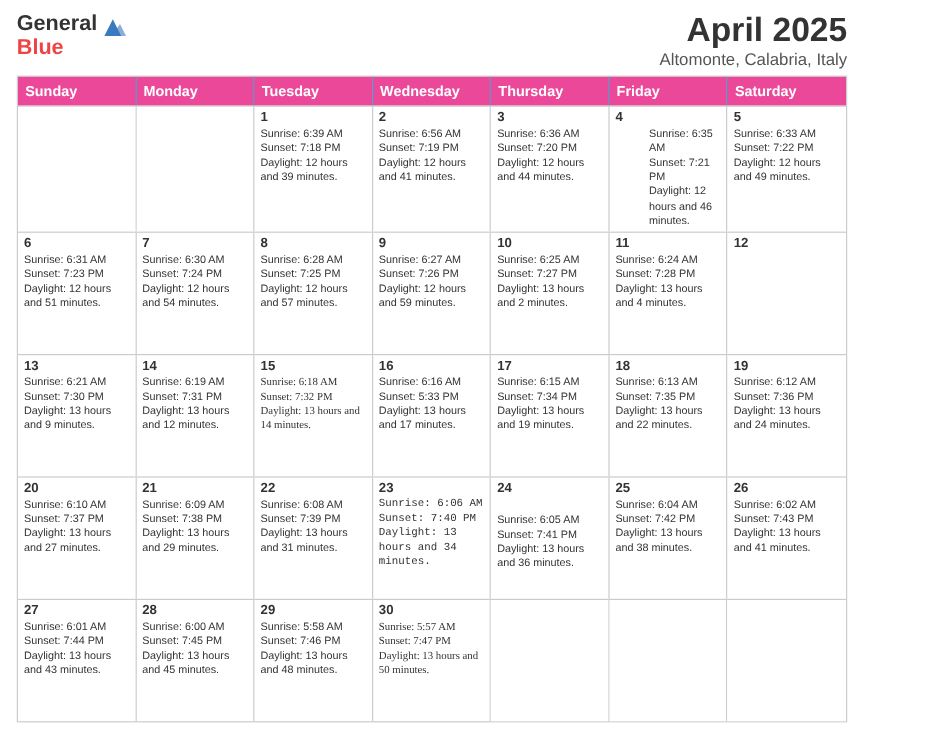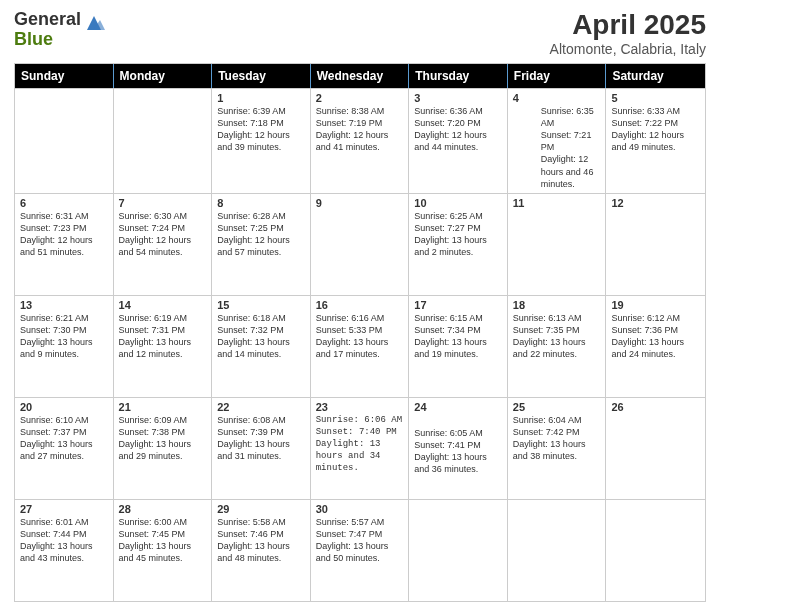--- a/index.html
+++ b/index.html
@@ -33,21 +33,21 @@
       line-height: 1.1;
     }
     .logo-general {
       font-size: 18px;
       font-weight: bold;
       color: #333;
     }
     .logo-blue {
       font-size: 18px;
       font-weight: bold;
-      color: #4d7c0f;
+      color: #ef4444;
     }
     .logo-icon {
       width: 22px;
       height: 22px;
       margin-left: 2px;
       align-self: flex-start;
       margin-top: 2px;
     }
     .title-block {
       text-align: right;
@@ -64,21 +64,21 @@
     }
     .calendar {
       flex: 1;
       display: flex;
       flex-direction: column;
       border: 1px solid #ccc;
     }
     .cal-header-row {
       display: grid;
       grid-template-columns: repeat(7, 1fr);
-      background: #000000;
+      background: #ec4899;
     }
     .cal-header-cell {
       color: #fff;
       font-size: 12px;
       font-weight: bold;
       padding: 5px 6px;
       text-align: left;
       border-right: 1px solid #5a9ad0;
     }
     .cal-header-cell:last-child {
@@ -158,21 +158,21 @@
           <div class="cal-cell empty"></div>
           <div class="cal-cell empty"></div>
           <div class="cal-cell">
             <span class="cell-day">1</span>
             <div class="cell-info" style="white-space: pre-line;">Sunrise: 6:39 AM
 Sunset: 7:18 PM
 Daylight: 12 hours and 39 minutes.</div>
           </div>
           <div class="cal-cell">
             <span class="cell-day">2</span>
-            <div class="cell-info" style="white-space: pre-line;">Sunrise: 8:38 AM
+            <div class="cell-info" style="white-space: pre-line;">Sunrise: 6:56 AM
 Sunset: 7:19 PM
 Daylight: 12 hours and 41 minutes.</div>
           </div>
           <div class="cal-cell">
             <span class="cell-day">3</span>
             <div class="cell-info" style="white-space: pre-line;">Sunrise: 6:36 AM
 Sunset: 7:20 PM
 Daylight: 12 hours and 44 minutes.</div>
           </div>
           <div class="cal-cell">
@@ -202,50 +202,56 @@
 Daylight: 12 hours and 54 minutes.</div>
           </div>
           <div class="cal-cell">
             <span class="cell-day">8</span>
             <div class="cell-info" style="white-space: pre-line;">Sunrise: 6:28 AM
 Sunset: 7:25 PM
 Daylight: 12 hours and 57 minutes.</div>
           </div>
           <div class="cal-cell">
             <span class="cell-day">9</span>
+            <div class="cell-info" style="white-space: pre-line;">Sunrise: 6:27 AM
+Sunset: 7:26 PM
+Daylight: 12 hours and 59 minutes.</div>
           </div>
           <div class="cal-cell">
             <span class="cell-day">10</span>
             <div class="cell-info" style="white-space: pre-line;">Sunrise: 6:25 AM
 Sunset: 7:27 PM
 Daylight: 13 hours and 2 minutes.</div>
           </div>
           <div class="cal-cell">
             <span class="cell-day">11</span>
+            <div class="cell-info" style="white-space: pre-line;">Sunrise: 6:24 AM
+Sunset: 7:28 PM
+Daylight: 13 hours and 4 minutes.</div>
           </div>
           <div class="cal-cell">
             <span class="cell-day">12</span>
           </div>
         </div>
         <div class="cal-row">
           <div class="cal-cell">
             <span class="cell-day">13</span>
             <div class="cell-info" style="white-space: pre-line;">Sunrise: 6:21 AM
 Sunset: 7:30 PM
 Daylight: 13 hours and 9 minutes.</div>
           </div>
           <div class="cal-cell">
             <span class="cell-day">14</span>
             <div class="cell-info" style="white-space: pre-line;">Sunrise: 6:19 AM
 Sunset: 7:31 PM
 Daylight: 13 hours and 12 minutes.</div>
           </div>
           <div class="cal-cell">
             <span class="cell-day">15</span>
-            <div class="cell-info" style="white-space: pre-line;">Sunrise: 6:18 AM
+            <div class="cell-info" style="white-space: pre-line; font-family: Liberation Serif, serif;">Sunrise: 6:18 AM
 Sunset: 7:32 PM
 Daylight: 13 hours and 14 minutes.</div>
           </div>
           <div class="cal-cell">
             <span class="cell-day">16</span>
             <div class="cell-info" style="white-space: pre-line;">Sunrise: 6:16 AM
 Sunset: 5:33 PM
 Daylight: 13 hours and 17 minutes.</div>
           </div>
           <div class="cal-cell">
@@ -299,20 +305,23 @@
 Daylight: 13 hours and 36 minutes.</div>
           </div>
           <div class="cal-cell">
             <span class="cell-day">25</span>
             <div class="cell-info" style="white-space: pre-line;">Sunrise: 6:04 AM
 Sunset: 7:42 PM
 Daylight: 13 hours and 38 minutes.</div>
           </div>
           <div class="cal-cell">
             <span class="cell-day">26</span>
+            <div class="cell-info" style="white-space: pre-line;">Sunrise: 6:02 AM
+Sunset: 7:43 PM
+Daylight: 13 hours and 41 minutes.</div>
           </div>
         </div>
         <div class="cal-row">
           <div class="cal-cell">
             <span class="cell-day">27</span>
             <div class="cell-info" style="white-space: pre-line;">Sunrise: 6:01 AM
 Sunset: 7:44 PM
 Daylight: 13 hours and 43 minutes.</div>
           </div>
           <div class="cal-cell">
@@ -322,21 +331,21 @@
 Daylight: 13 hours and 45 minutes.</div>
           </div>
           <div class="cal-cell">
             <span class="cell-day">29</span>
             <div class="cell-info" style="white-space: pre-line;">Sunrise: 5:58 AM
 Sunset: 7:46 PM
 Daylight: 13 hours and 48 minutes.</div>
           </div>
           <div class="cal-cell">
             <span class="cell-day">30</span>
-            <div class="cell-info" style="white-space: pre-line;">Sunrise: 5:57 AM
+            <div class="cell-info" style="white-space: pre-line; font-family: Liberation Serif, serif;">Sunrise: 5:57 AM
 Sunset: 7:47 PM
 Daylight: 13 hours and 50 minutes.</div>
           </div>
           <div class="cal-cell empty"></div>
           <div class="cal-cell empty"></div>
           <div class="cal-cell empty"></div>
         </div>
       </div>
   </div>
 </div>

